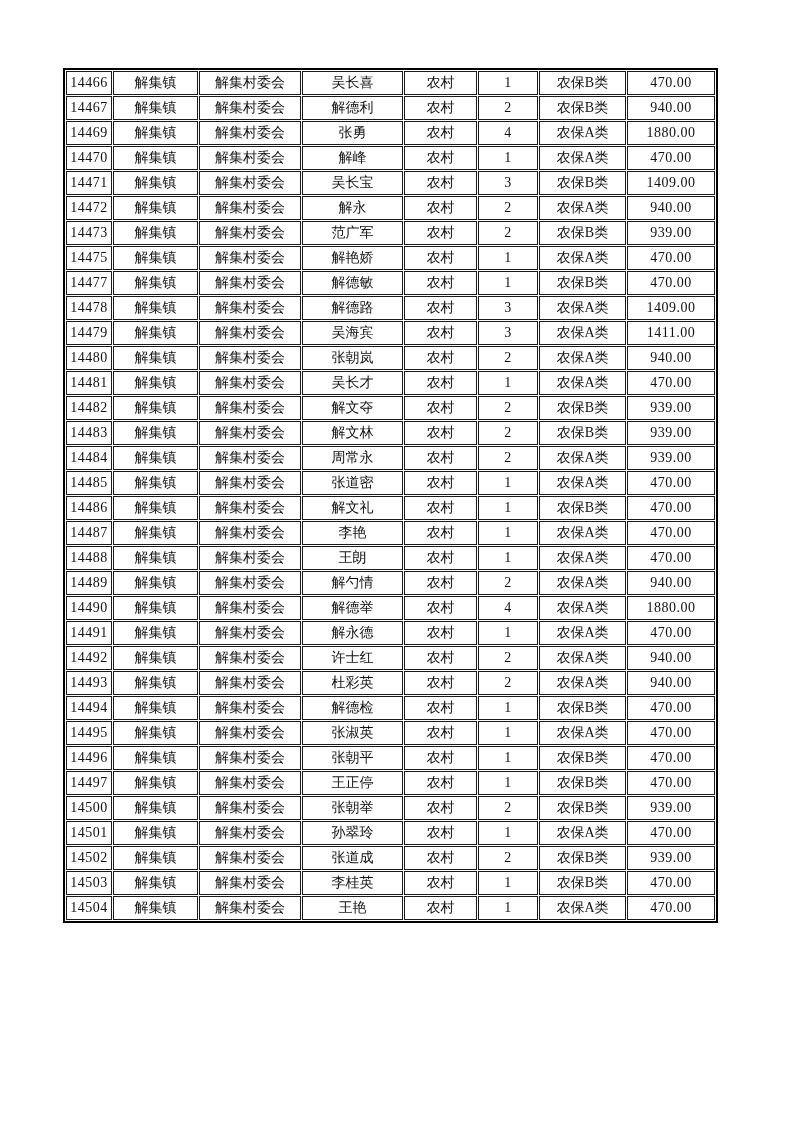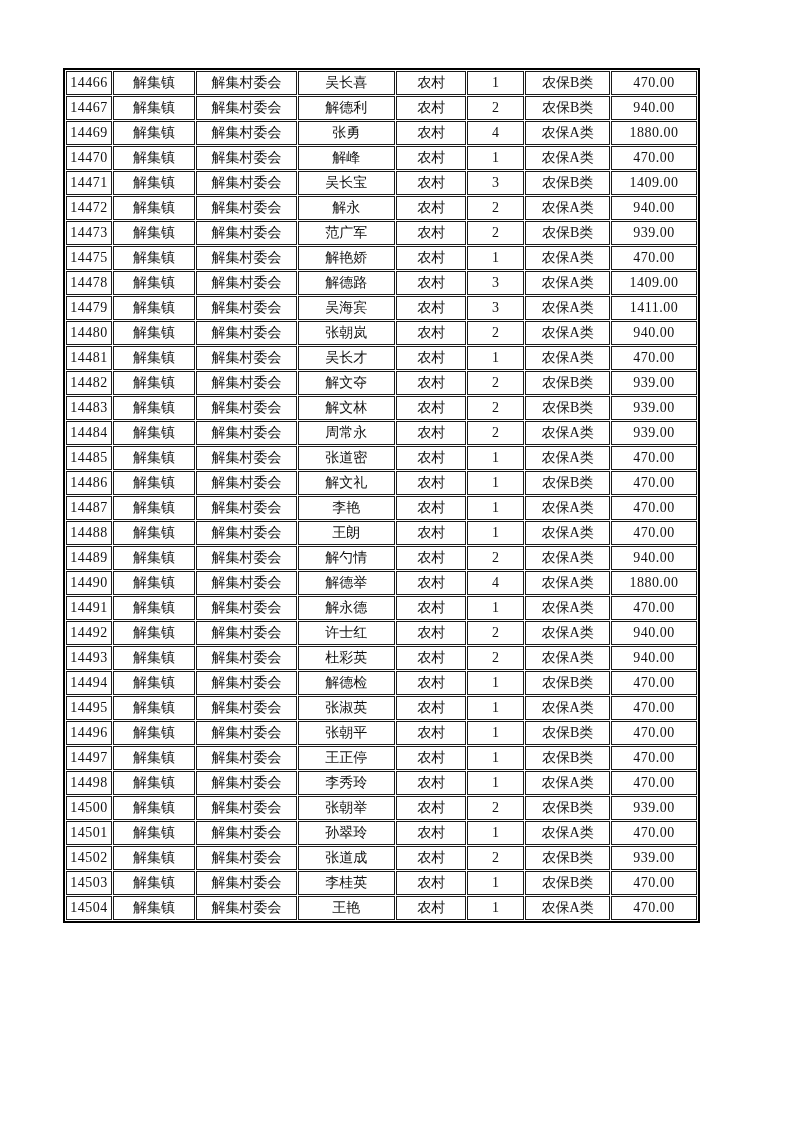--- a/index.html
+++ b/index.html
@@ -3,21 +3,21 @@
 <meta charset="utf-8">
 <style>
   html, body {
     margin: 0;
     padding: 0;
     background: #ffffff;
     font-family: "Liberation Serif", "DejaVu Serif", serif;
   }
   .page {
     position: relative;
-    width: 700px;
+    width: 793px;
     height: 1122px;
     background: #ffffff;
     overflow: hidden;
   }
   table.records {
     position: absolute;
     left: 63px;
     top: 68px;
     border-collapse: separate;
     border-spacing: 1px;
@@ -139,20 +139,30 @@
           <td class="num">14475</td>
           <td>解集镇</td>
           <td>解集村委会</td>
           <td>解艳娇</td>
           <td>农村</td>
           <td class="num">1</td>
           <td>农保A类</td>
           <td class="num">470.00</td>
         </tr>
         <tr>
+          <td class="num">14477</td>
+          <td>解集镇</td>
+          <td>解集村委会</td>
+          <td>解德敏</td>
+          <td>农村</td>
+          <td class="num">1</td>
+          <td>农保B类</td>
+          <td class="num">470.00</td>
+        </tr>
+        <tr>
           <td class="num">14478</td>
           <td>解集镇</td>
           <td>解集村委会</td>
           <td>解德路</td>
           <td>农村</td>
           <td class="num">3</td>
           <td>农保A类</td>
           <td class="num">1409.00</td>
         </tr>
         <tr>
@@ -336,30 +346,20 @@
           <td class="num">470.00</td>
         </tr>
         <tr>
           <td class="num">14497</td>
           <td>解集镇</td>
           <td>解集村委会</td>
           <td>王正停</td>
           <td>农村</td>
           <td class="num">1</td>
           <td>农保B类</td>
-          <td class="num">470.00</td>
-        </tr>
-        <tr>
-          <td class="num">14498</td>
-          <td>解集镇</td>
-          <td>解集村委会</td>
-          <td>李秀玲</td>
-          <td>农村</td>
-          <td class="num">1</td>
-          <td>农保A类</td>
           <td class="num">470.00</td>
         </tr>
         <tr>
           <td class="num">14500</td>
           <td>解集镇</td>
           <td>解集村委会</td>
           <td>张朝举</td>
           <td>农村</td>
           <td class="num">2</td>
           <td>农保B类</td>

